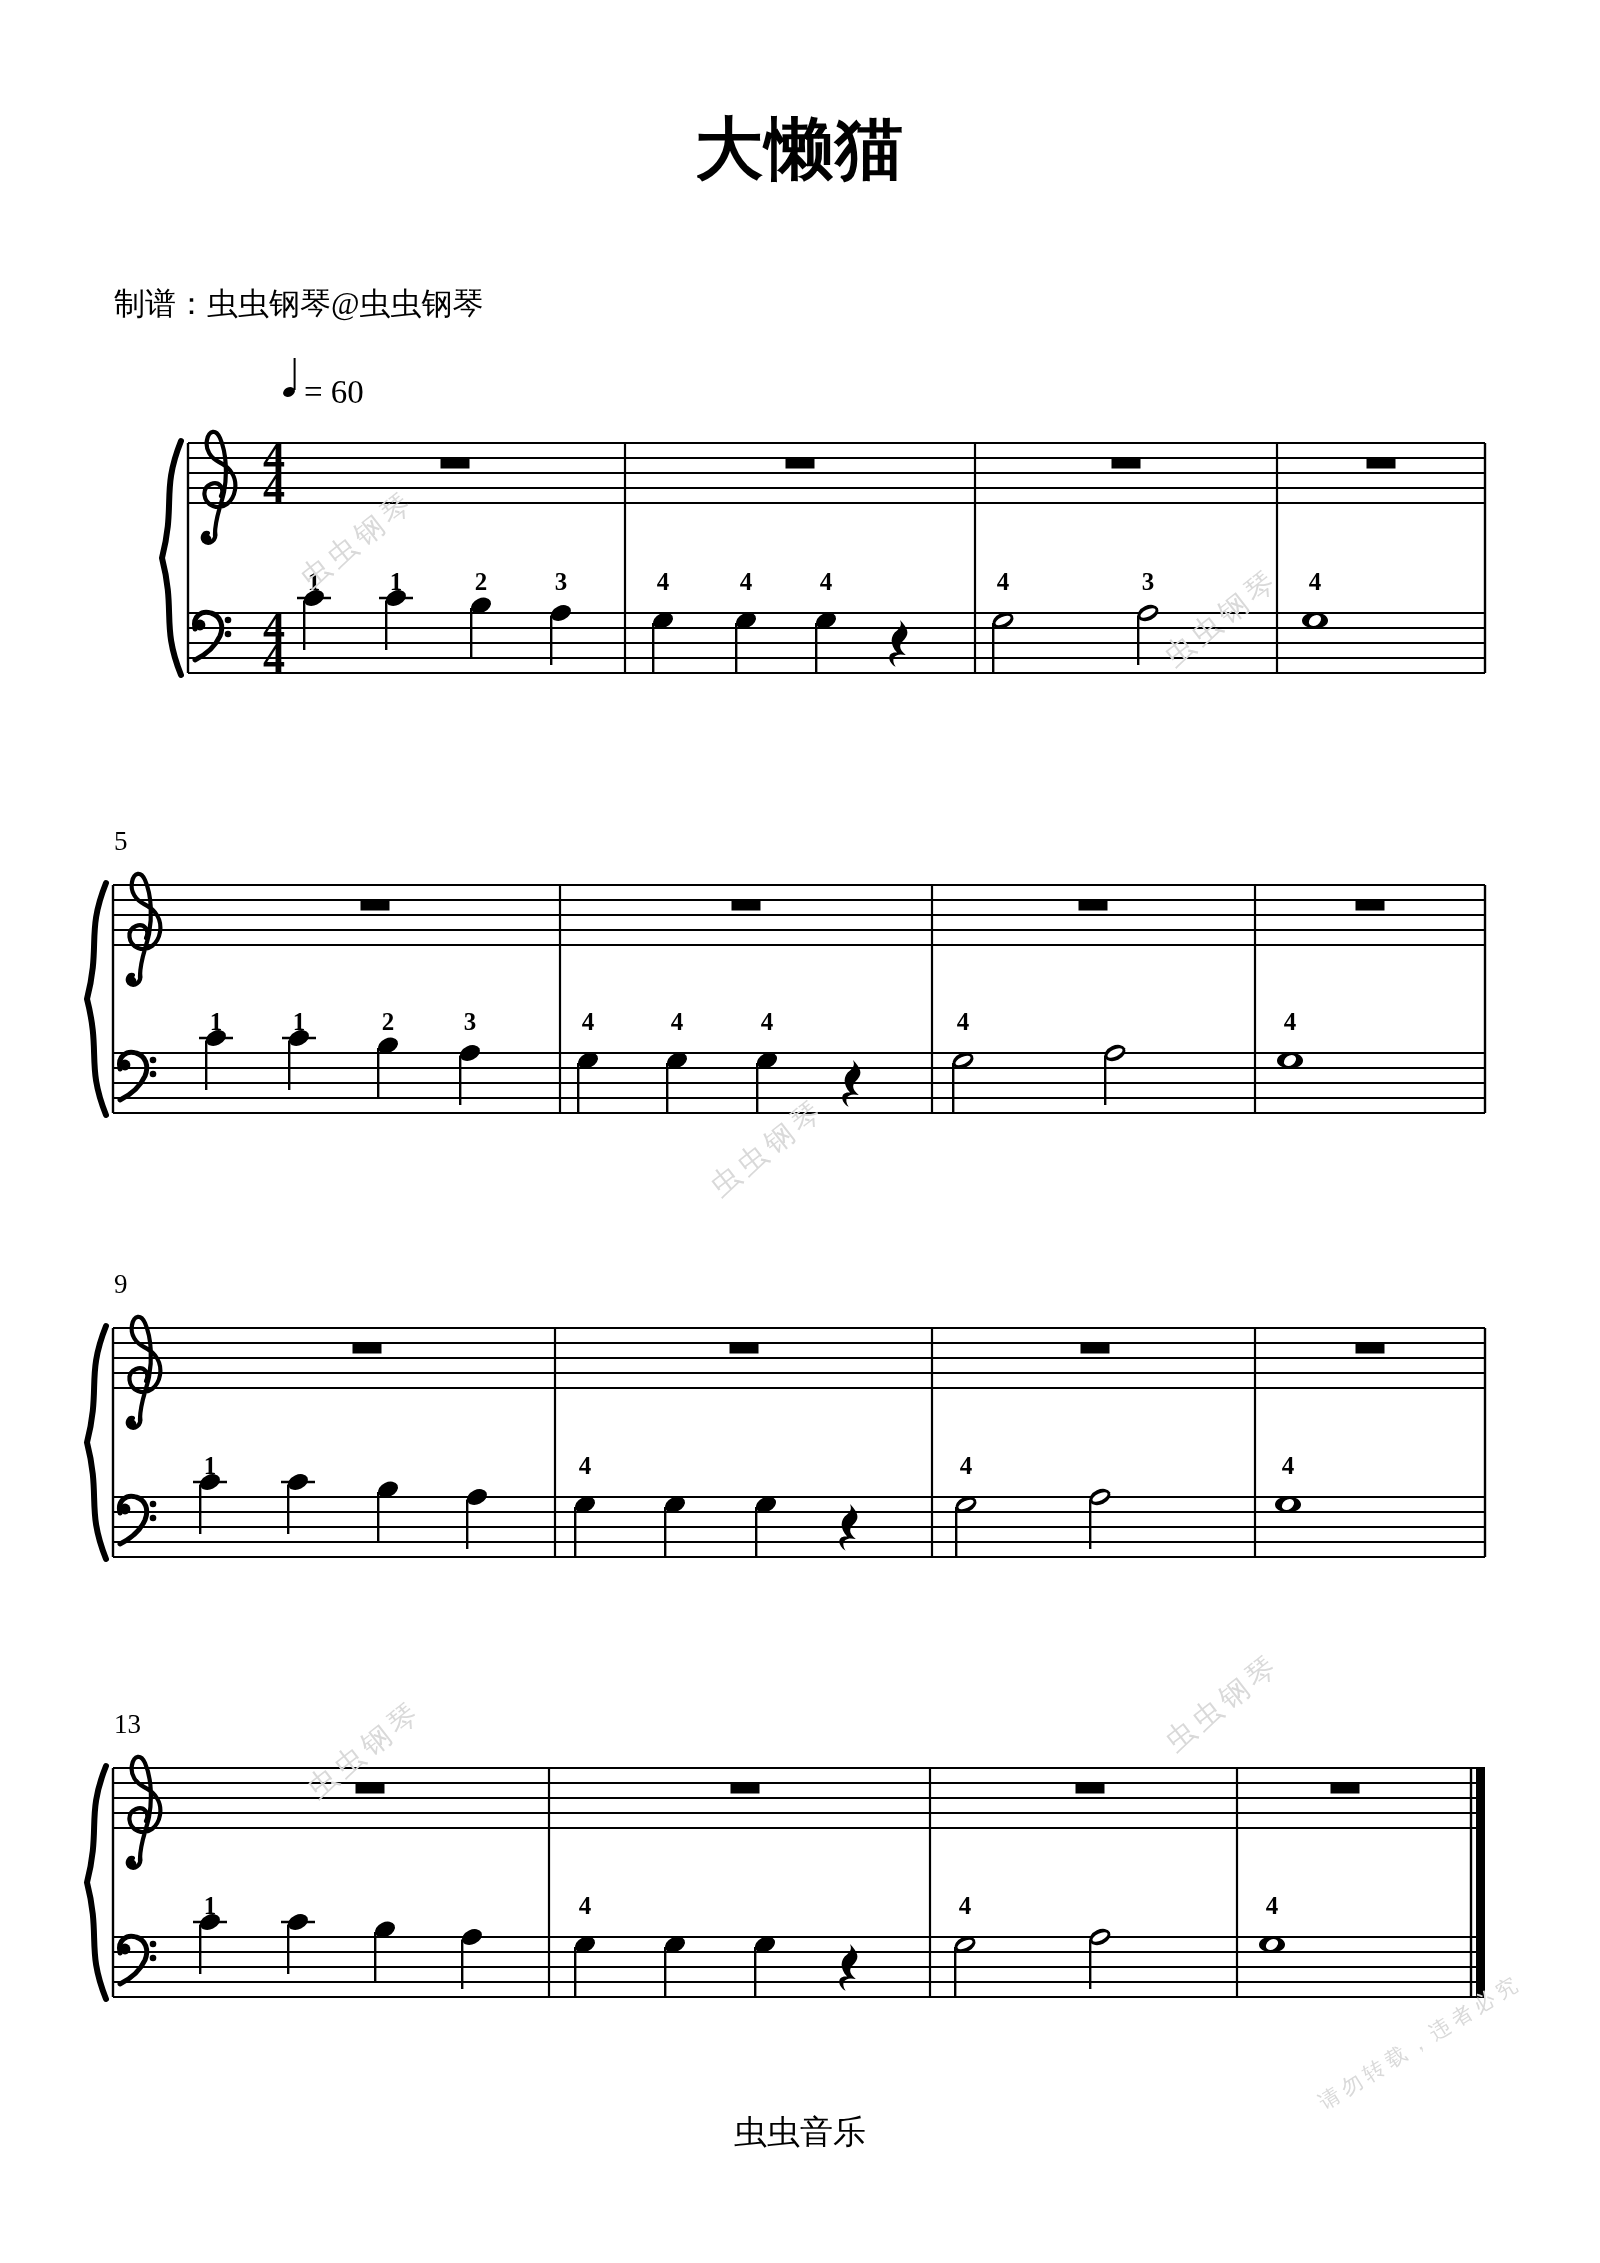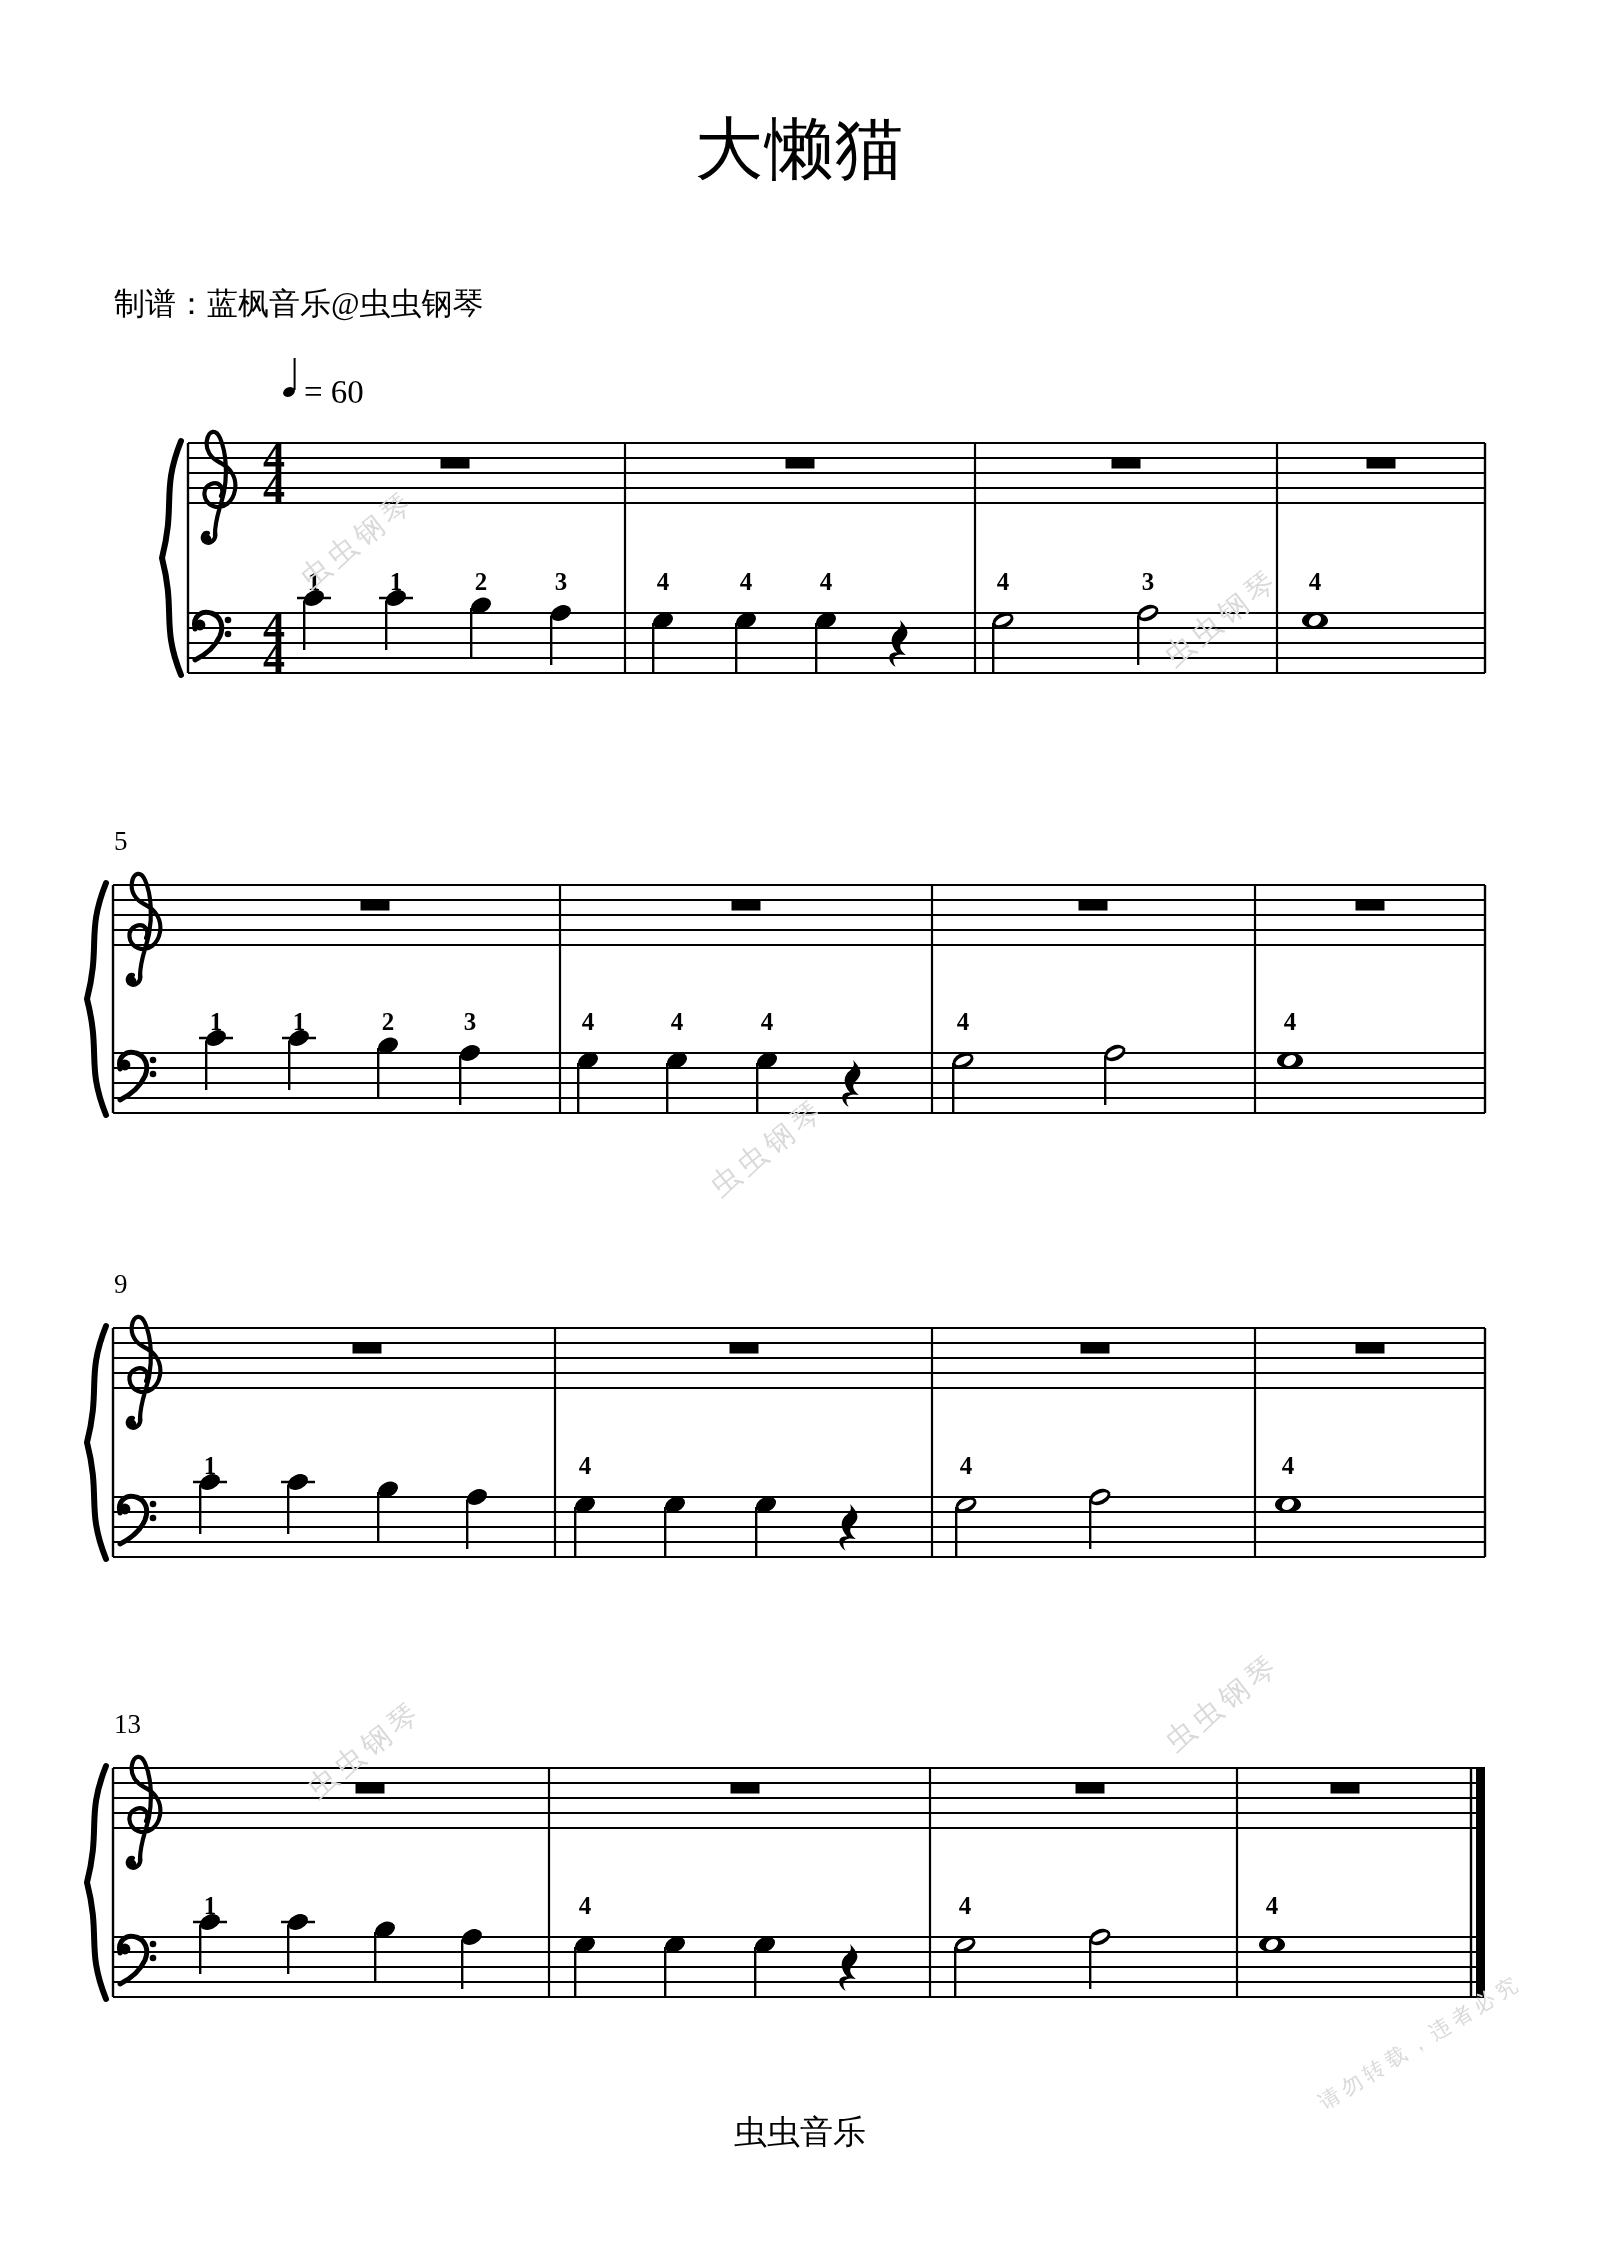--- a/index.html
+++ b/index.html
@@ -3,21 +3,21 @@
 <meta charset="utf-8">
 <style>
   html,body{margin:0;padding:0;}
   body{
     width:1600px;height:2263px;position:relative;background:#ffffff;
     font-family:"Liberation Serif","DejaVu Serif",serif;color:#000;
     overflow:hidden;
   }
   .title{
     position:absolute;left:50%;top:104px;transform:translateX(-50%);
-    font-size:68px;font-weight:normal;letter-spacing:2px;white-space:nowrap;
+    font-size:68px;font-weight:bold;letter-spacing:2px;white-space:nowrap;
   }
   .credit{
     position:absolute;left:114px;top:283px;font-size:31px;white-space:nowrap;
   }
   .footer{
     position:absolute;left:50%;top:2110px;transform:translateX(-50%);
     font-size:33px;white-space:nowrap;font-family:Liberation Serif, serif;
   }
   .wm{
     position:absolute;color:#d9d9d9;white-space:nowrap;pointer-events:none;
@@ -382,21 +382,21 @@
       </g>
       <g>
         <ellipse cx="1272" cy="1944.5" rx="13" ry="8.3" fill="#000"></ellipse>
         <ellipse cx="1272" cy="1944.5" rx="6.6" ry="4.8" fill="#fff" transform="rotate(-35 1272 1944.5)"></ellipse>
         <text x="1272" y="1914" font-size="25" font-weight="bold" text-anchor="middle" fill="#000">4</text>
       </g>
     </g>
   </svg>
 
 <div class="title">大懒猫</div>
-<div class="credit">制谱：蓝枫音乐@虫虫钢琴</div>
+<div class="credit">制谱：虫虫钢琴@虫虫钢琴</div>
 <div class="footer">虫虫音乐</div>
 <div id="wm-layer">
     <div class="wm" style="left: 358px; top: 540px; font-size: 29px; transform: translate(-50%, -50%) rotate(-38deg);">虫虫钢琴</div>
     <div class="wm" style="left: 1222px; top: 618px; font-size: 29px; transform: translate(-50%, -50%) rotate(-38deg);">虫虫钢琴</div>
     <div class="wm" style="left: 768px; top: 1148px; font-size: 29px; transform: translate(-50%, -50%) rotate(-38deg);">虫虫钢琴</div>
     <div class="wm" style="left: 365px; top: 1750px; font-size: 29px; transform: translate(-50%, -50%) rotate(-38deg);">虫虫钢琴</div>
     <div class="wm" style="left: 1223px; top: 1703px; font-size: 29px; transform: translate(-50%, -50%) rotate(-38deg);">虫虫钢琴</div>
     <div class="wm" style="left: 1420px; top: 2042px; font-size: 21px; transform: translate(-50%, -50%) rotate(-32deg);">请勿转载，违者必究</div>
   </div>
 

